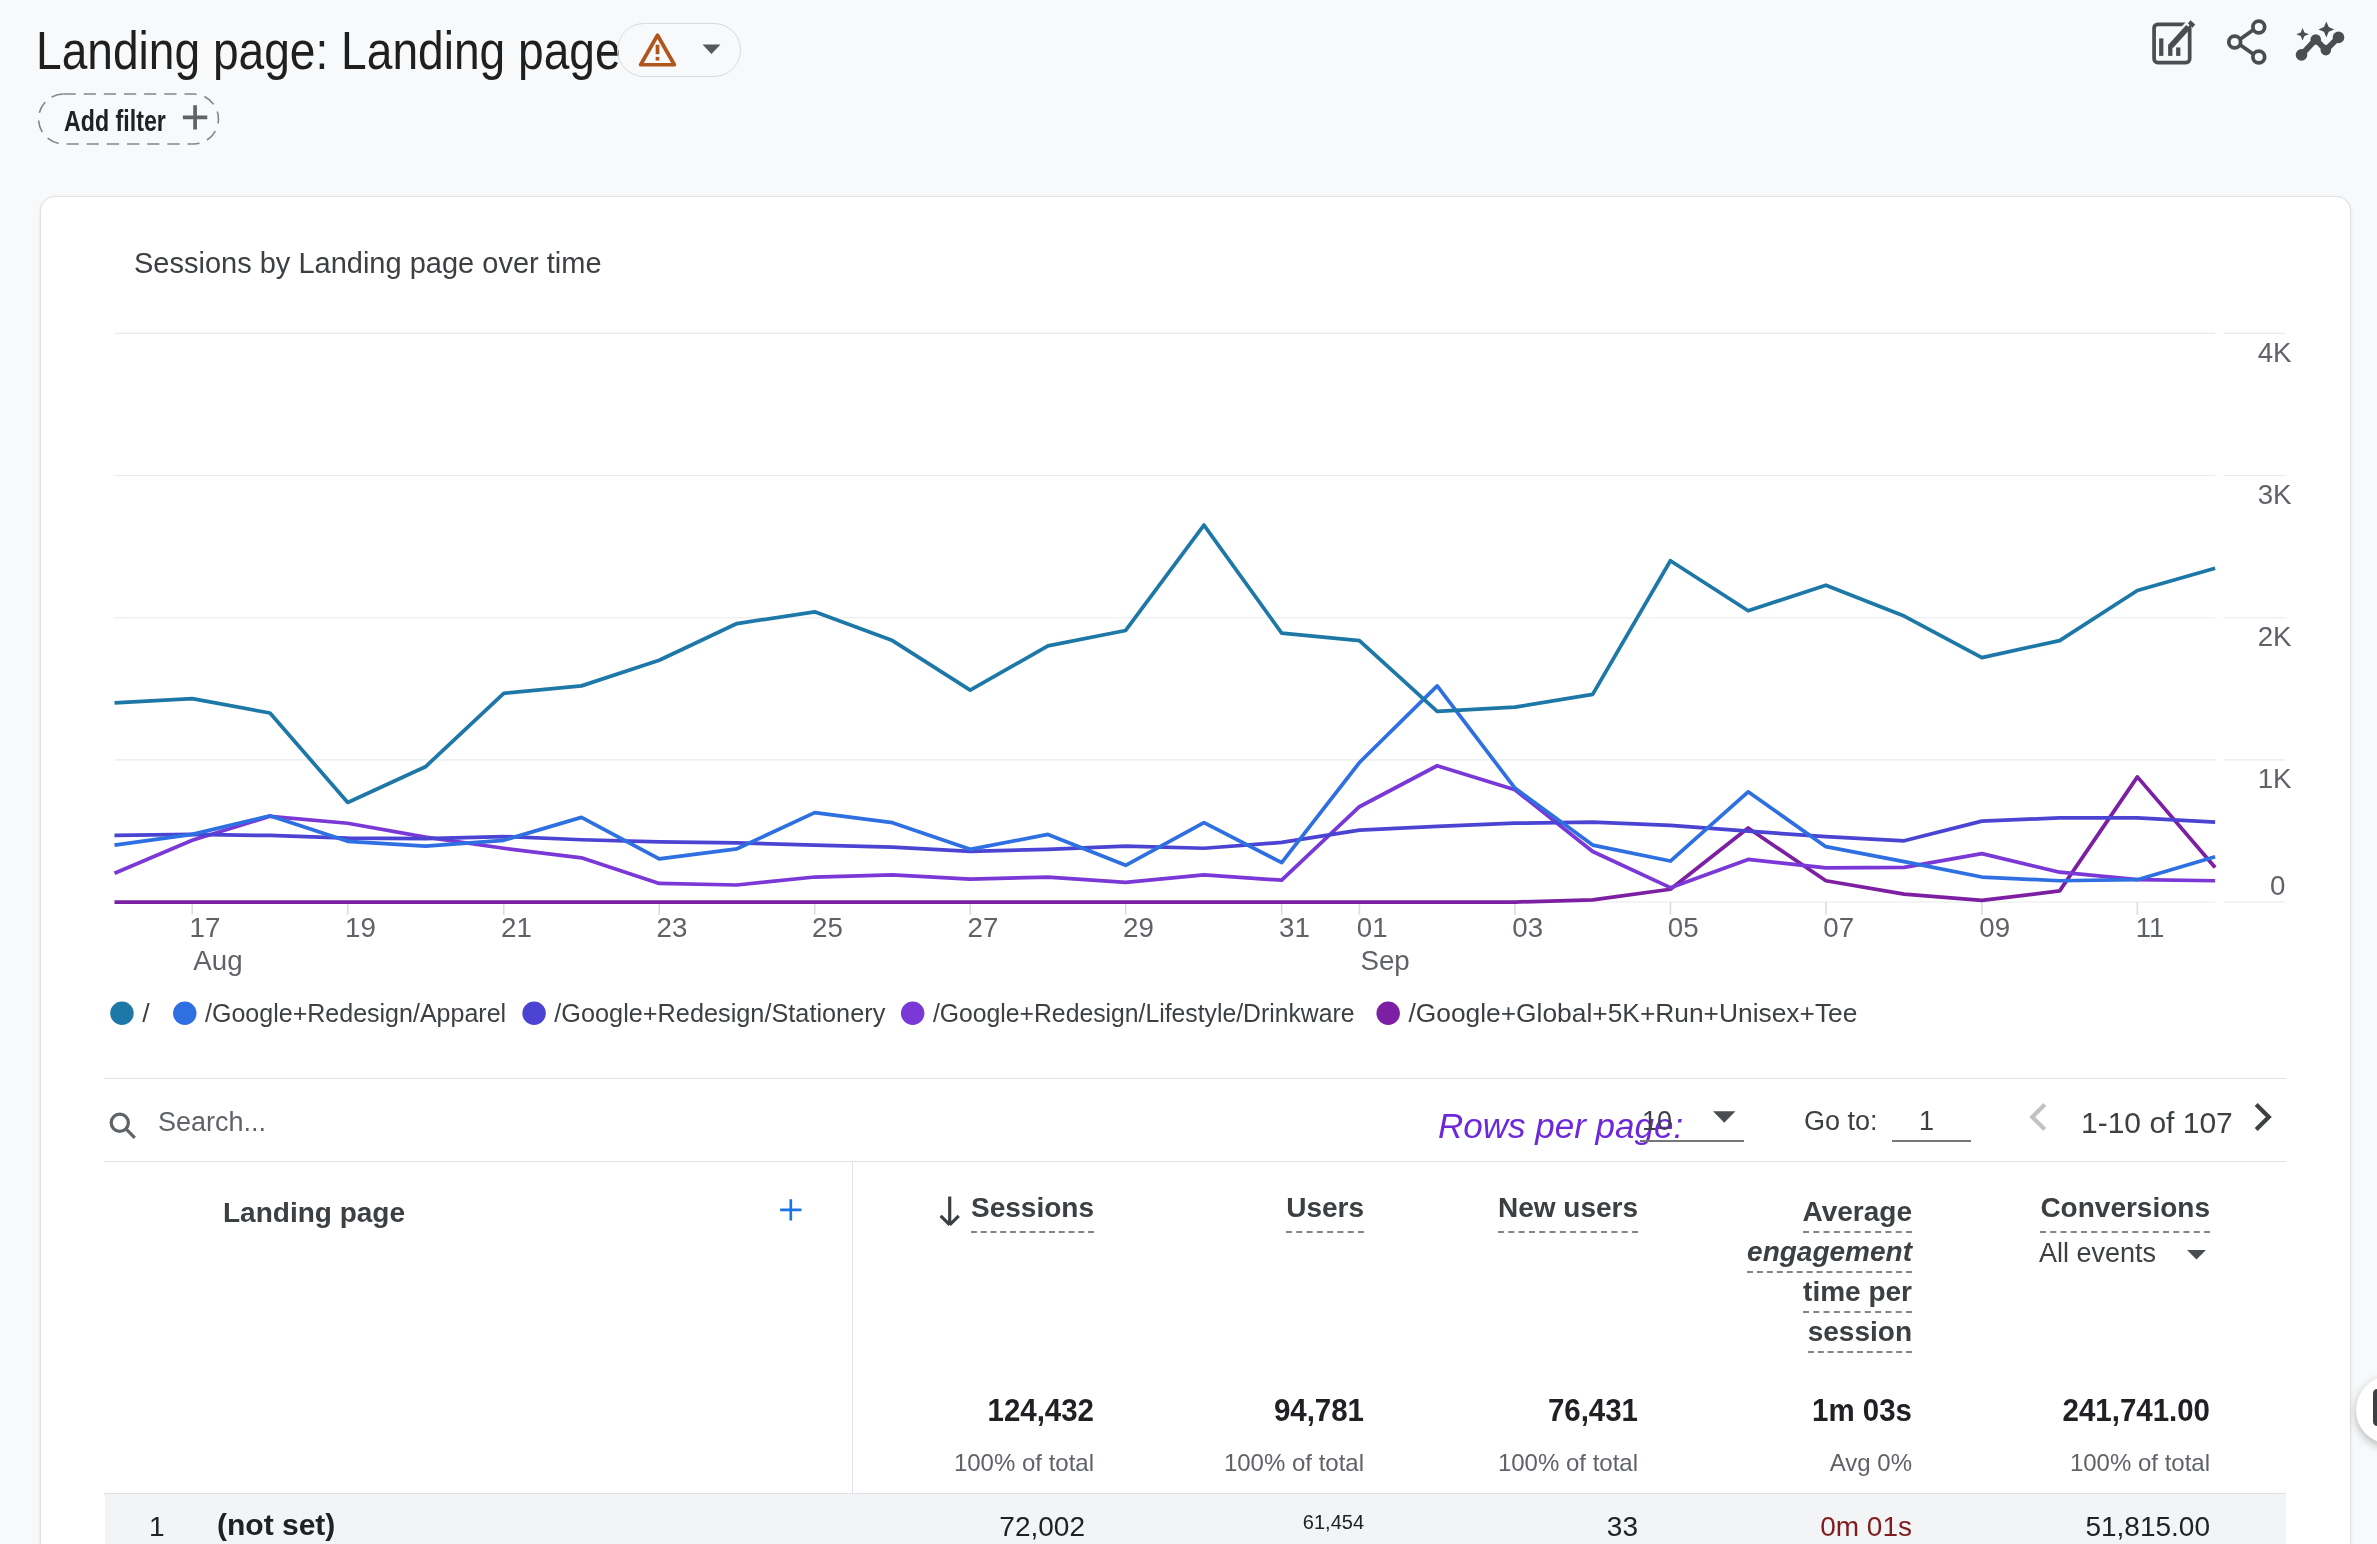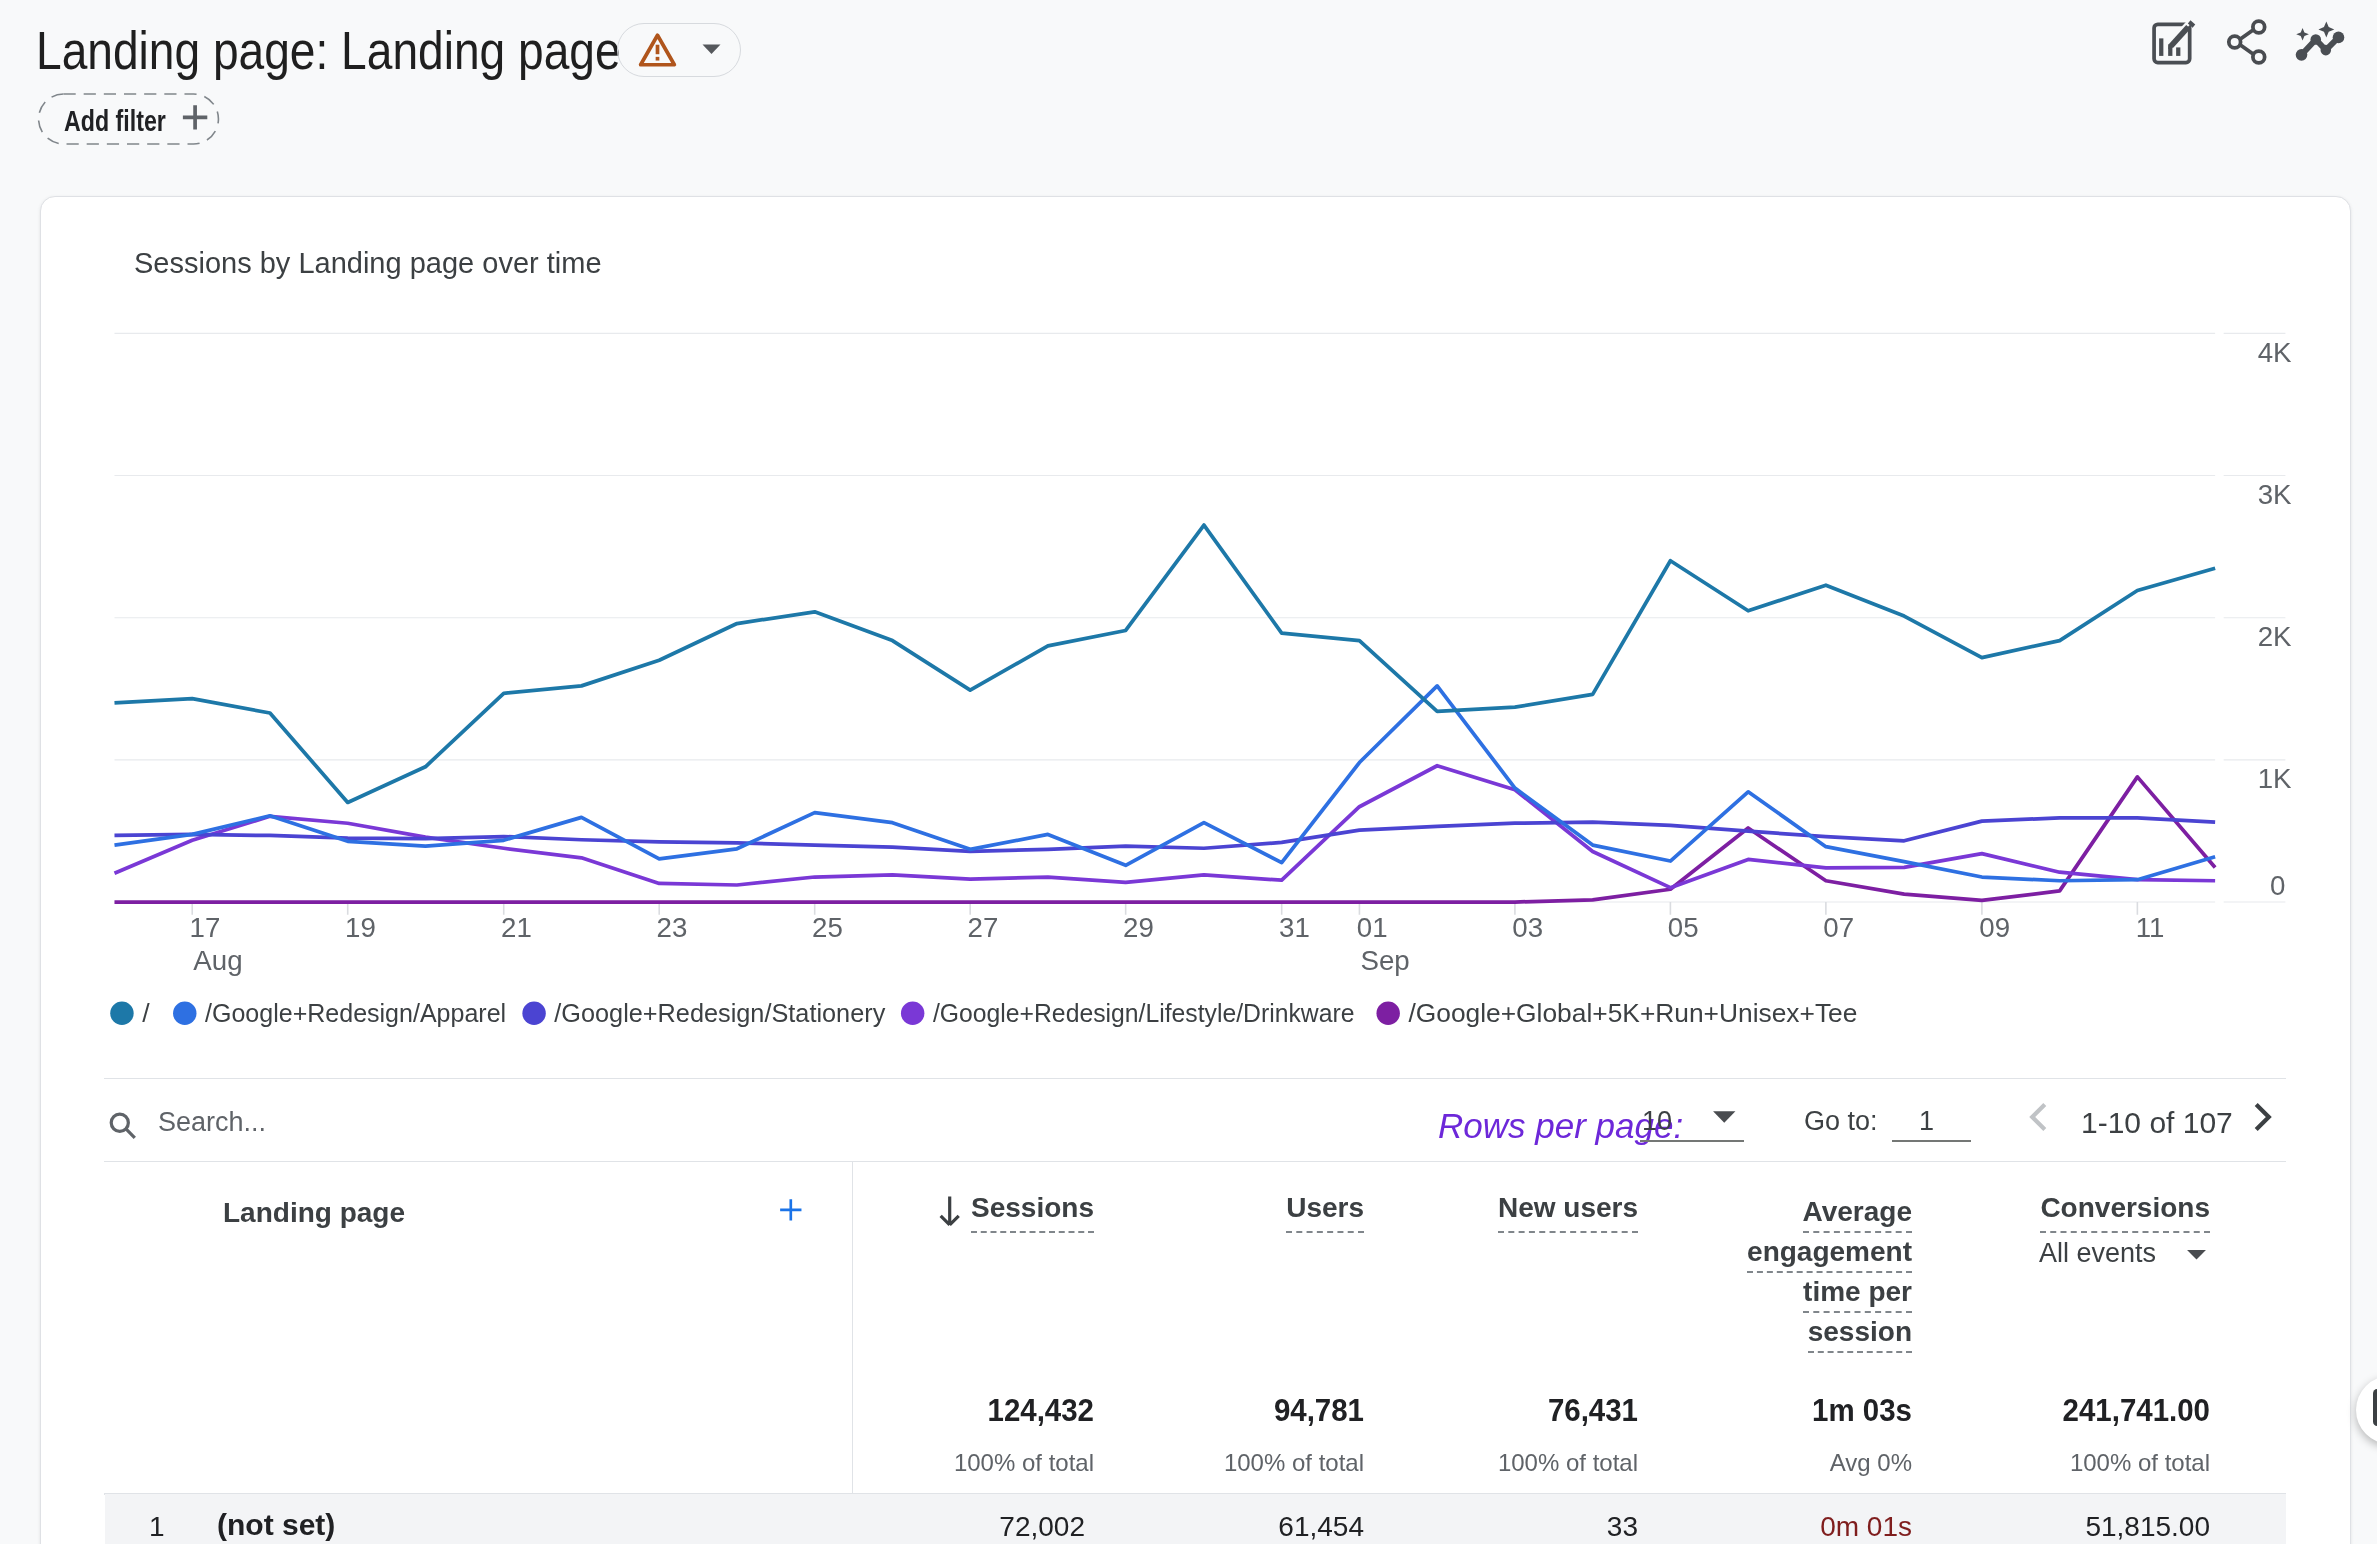--- a/index.html
+++ b/index.html
@@ -165,21 +165,21 @@
 </svg>
 
 <svg class="abs" style="left:938px; top:1195px;" width="23.4" height="33" viewBox="0 0 44 62">
   <path d="M22 3 L22 52 M22 56 L5 39 M22 56 L39 39" fill="none" stroke="#3c4043" stroke-width="6"></path>
 </svg>
 <div class="abs" style="left:881px; top:1192px; width:213px; text-align:right;"><span style="font-size:28px; font-weight:700; color:#3c4043; border-bottom:2.1px dashed #80868b; padding-bottom:7.5px;">Sessions</span></div>
 <div class="abs" style="left:1151px; top:1192px; width:213px; text-align:right;"><span style="font-size:28px; font-weight:700; color:#3c4043; border-bottom:2.1px dashed #80868b; padding-bottom:7.5px;">Users</span></div>
 <div class="abs" style="left:1425px; top:1192px; width:213px; text-align:right;"><span style="font-size:28px; font-weight:700; color:#3c4043; border-bottom:2.1px dashed #80868b; padding-bottom:7.5px;">New users</span></div>
 <div class="abs" style="left:1699px; top:1192px; width:213px; text-align:right; font-size:28px; font-weight:700; color:#3c4043; line-height:40px;">
   <span style="border-bottom:2.1px dashed #80868b; padding-bottom:4.3px;">Average</span><br>
-  <span style="border-bottom:2.1px dashed #80868b; padding-bottom:4.3px;">engagement</span><br>
+  <span style="border-bottom:2.1px dashed #80868b; padding-bottom:4.3px;font-style:italic;">engagement</span><br>
   <span style="border-bottom:2.1px dashed #80868b; padding-bottom:4.3px;">time per</span><br>
   <span style="border-bottom:2.1px dashed #80868b; padding-bottom:4.3px;">session</span>
 </div>
 <div class="abs" style="left:1997px; top:1192px; width:213px; text-align:right;"><span style="font-size:28px; font-weight:700; color:#3c4043; border-bottom:2.1px dashed #80868b; padding-bottom:7.5px;">Conversions</span></div>
 <div class="abs" style="left:1943px; top:1238px; width:213px; text-align:right; font-size:27px; color:#3c4043;">All events</div>
 <svg class="abs" style="left:2186px; top:1249px;" width="21" height="11.7" viewBox="0 0 40 22">
     <path d="M2 2 L38 2 L20 20 Z" fill="#494c50"></path>
   </svg>
 
 <div class="abs" style="left:881px; top:1393px; width:213px; text-align:right; font-size:31px; font-weight:700; color:#202124; transform:scaleX(0.95); transform-origin:right top;">124,432</div>
@@ -191,20 +191,20 @@
 <div class="abs" style="left:1699px; top:1393px; width:213px; text-align:right; font-size:31px; font-weight:700; color:#202124; transform:scaleX(0.95); transform-origin:right top;">1m 03s</div>
 <div class="abs" style="left:1699px; top:1449px; width:213px; text-align:right; font-size:24px; color:#5f6368;">Avg 0%</div>
 <div class="abs" style="left:1997px; top:1393px; width:213px; text-align:right; font-size:31px; font-weight:700; color:#202124; transform:scaleX(0.95); transform-origin:right top;">241,741.00</div>
 <div class="abs" style="left:1997px; top:1449px; width:213px; text-align:right; font-size:24px; color:#5f6368;">100% of total</div>
 
 <div class="abs" style="left:104px; top:1493px; width:2182px; height:1.6px; background:#e0e3e7;"></div>
 <div class="abs" style="left:105px; top:1494px; width:2181px; height:52px; background:#f3f4f6;"></div>
 <div class="abs" style="left:149px; top:1511px; font-size:28px; color:#202124;">1</div>
 <div class="abs" style="left:217px; top:1508px; font-size:30px; font-weight:700; color:#202124;">(not set)</div>
 <div class="abs" style="left:872px; top:1511px; width:213px; text-align:right; font-size:28px; color:#202124;">72,002</div>
-<div class="abs" style="left:1151px; top:1511px; width:213px; text-align:right; font-size:28px; color:#202124;">61,454</div>
+<div class="abs" style="left:1151px; top:1511px; width:213px; text-align:right; font-size:20px; color:#202124;">61,454</div>
 <div class="abs" style="left:1425px; top:1511px; width:213px; text-align:right; font-size:28px; color:#202124;">33</div>
 <div class="abs" style="left:1699px; top:1511px; width:213px; text-align:right; font-size:28px; color:#7f1d1d;">0m 01s</div>
 <div class="abs" style="left:1997px; top:1511px; width:213px; text-align:right; font-size:28px; color:#202124;">51,815.00</div>
 
 <div class="abs" style="left:2356px; top:1376px; width:68px; height:68px; border-radius:50%; background:#ffffff; box-shadow:0 3.2px 9.6px rgba(0,0,0,.28);"></div>
 <div class="abs" style="left:2373px; top:1389px; width:8.5px; height:37px; border-radius:4.3px; background:#3c4043;"></div>
 
 
 </body></html>

